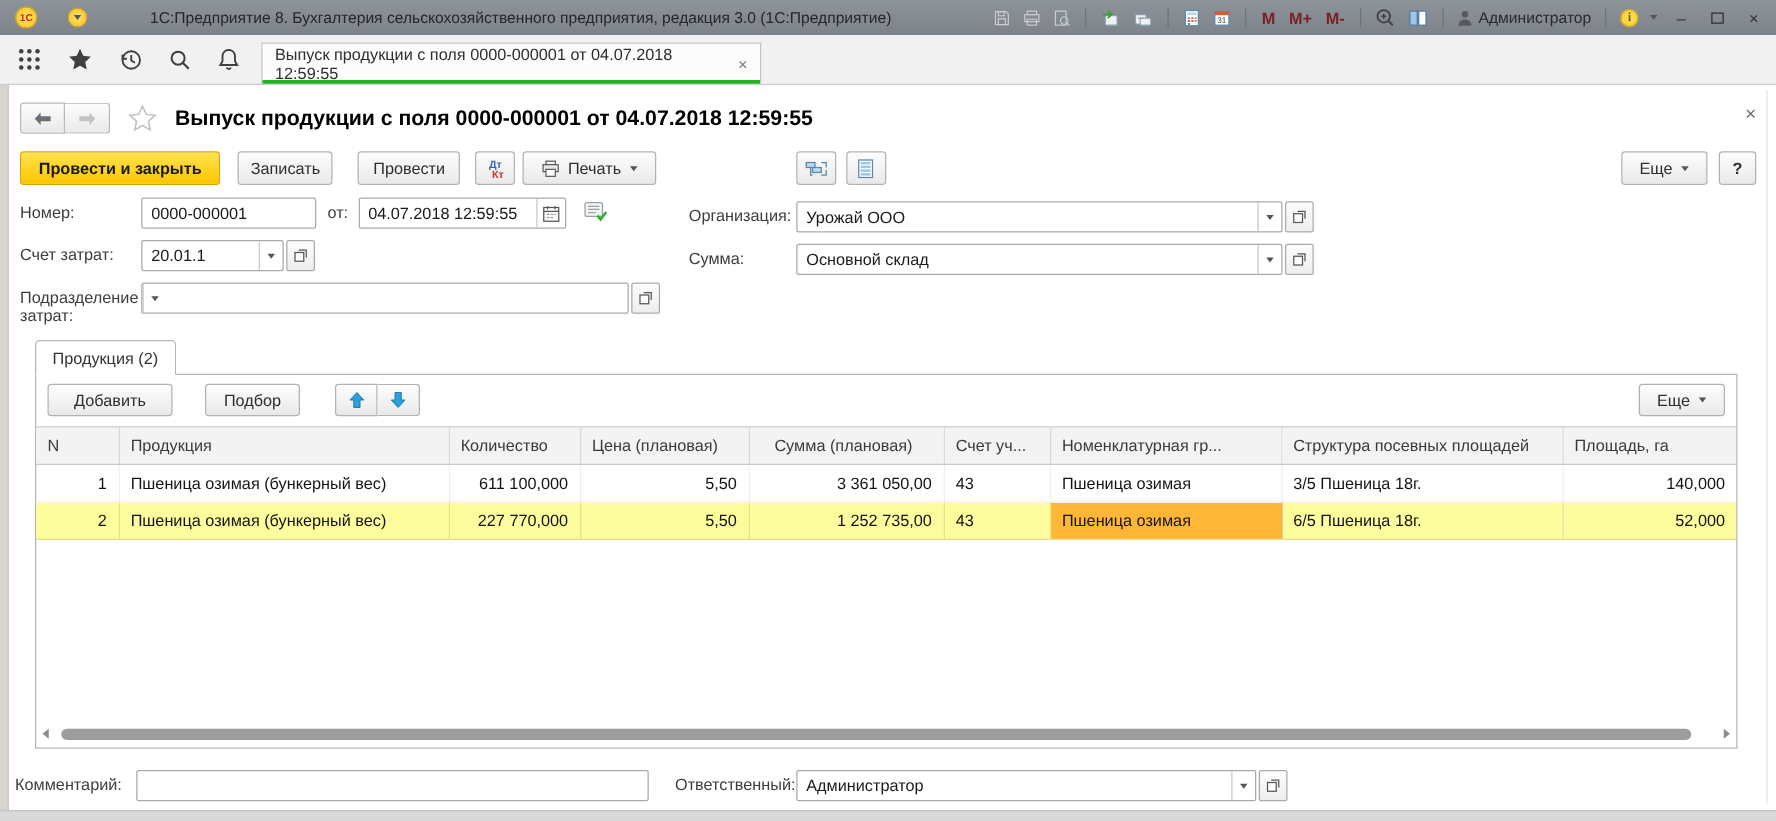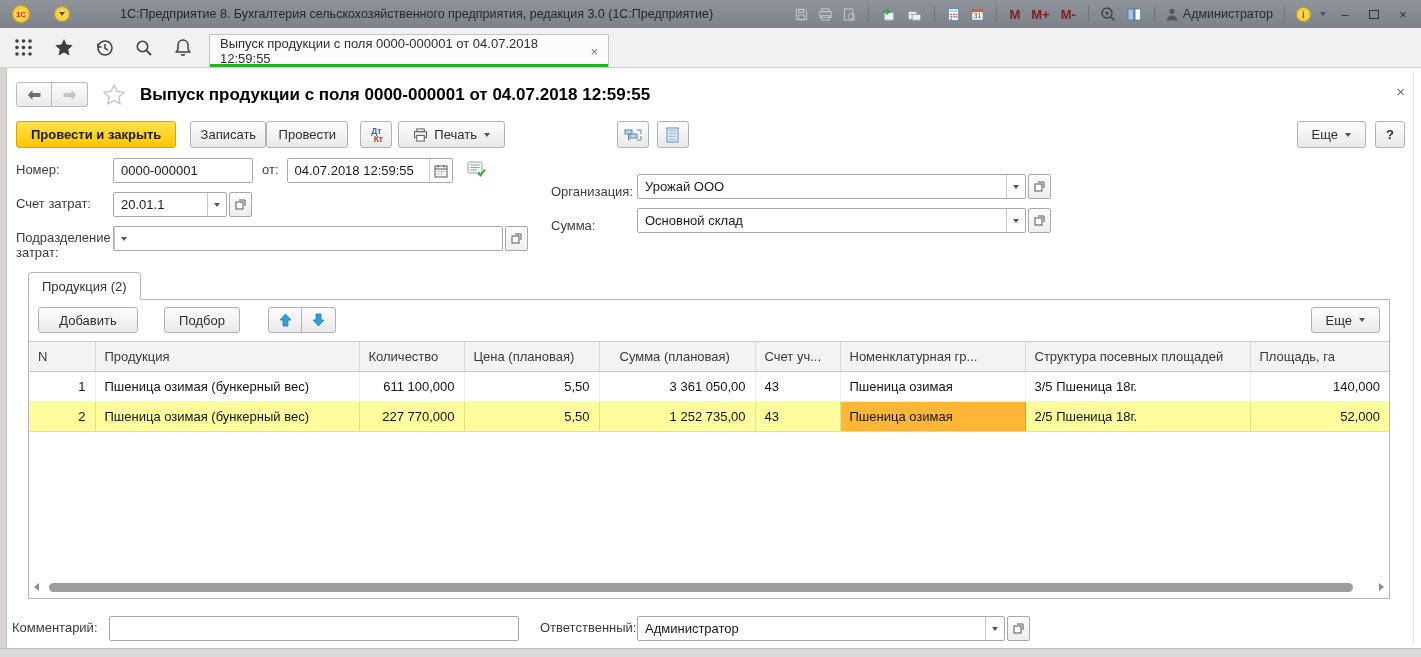--- a/index.html
+++ b/index.html
@@ -60,21 +60,21 @@
   .form-area { padding:0 16px; }
   .frow { display:flex; align-items:flex-start; margin-bottom:9px; position:relative; min-height:25px; }
   .flabel { width:97px; flex:none; padding-top:4px; color:#3d3d3d; line-height:15px; }
   .field { height:25px; border:1px solid #a9a9a9; border-radius:2px; background:#fff; display:flex; align-items:stretch; }
   .field .txt { border:none; outline:none; background:transparent; font:13px "Liberation Sans",sans-serif; color:#1a1a1a; padding:0 7px; width:100%; }
   .cval { display:flex; align-items:center; padding:0 7px; color:#1a1a1a; white-space:nowrap; overflow:hidden; flex:1; }
   .dd { width:19px; border-left:1px solid #c8c8c8; display:flex; align-items:center; justify-content:center; flex:none; }
   .open-btn { width:23px; height:25px; margin-left:2px; border:1px solid #a9a9a9; border-radius:2px; background:linear-gradient(#fdfdfd,#eee);
     display:flex; align-items:center; justify-content:center; flex:none; }
   .cal-btn { width:27px; border-left:1px solid #c8c8c8; display:flex; align-items:center; justify-content:center; }
-  .rcol { position:absolute; left:535px; top:16px; display:flex; align-items:flex-end; }
+  .rcol { position:absolute; left:535px; top:3px; display:flex; align-items:flex-start; }
   .rlabel { width:86px; flex:none; padding-top:4px; color:#3d3d3d; }
   .posted-icon { margin:3px 0 0 14px; }
   .ot-label { padding:4px 8px 0 9px; color:#3d3d3d; }
   
   .tabs-row { margin:12px 0 0 28px; display:flex; position:relative; z-index:2; }
   .ptab { height:28px; background:#fff; border:1px solid #b5b5b5; border-bottom:1px solid #fff; border-radius:4px 4px 0 0;
     padding:0 13px; display:flex; align-items:center; color:#333; margin-bottom:-1px; }
   .panel { margin:0 31px 0 28px; border:1px solid #b5b5b5; height:300px; position:relative; background:#fff; }
   .panel-toolbar { display:flex; align-items:center; padding:7px 9px 8px; }
   .panel-toolbar .btn { height:26px; }
@@ -269,21 +269,21 @@
       <svg width="24" height="23" viewBox="0 0 24 23">
         <path d="M12 2l3 6.4 7 .8-5.2 4.8 1.4 6.9-6.2-3.5-6.2 3.5L7.2 14 2 9.2l7-.8z" fill="none" stroke="#c2c2c2" stroke-width="1.3"></path>
       </svg>
     </span>
   <div class="page-title">Выпуск продукции с поля 0000-000001 от 04.07.2018 12:59:55</div>
   <span class="page-close">×</span>
 </div>
 
 <div class="cmdbar">
   <button class="btn btn-yellow">Провести и закрыть</button>
-  <button class="btn" style="width:76px;">Записать</button>
+  <button class="btn" style="margin-right:20px; width:76px;">Записать</button>
   <button class="btn" style="margin-right:12px; width:82px;">Провести</button>
   <button class="btn btn-icon" style="margin-right:6px;">
     <span class="dtkt">
         <span class="dt">Дт</span>
         <span class="kt">Кт</span>
       </span>
   </button>
   <button class="btn">
     <svg width="15" height="14" viewBox="0 0 16 15" style="margin-right:6px;">
         <rect x="4" y="1" width="8" height="3" fill="none" stroke="#555"></rect>
@@ -460,21 +460,21 @@
           <td class="num">140,000</td>
         </tr>
         <tr class="selected">
           <td class="num">2</td>
           <td>Пшеница озимая (бункерный вес)</td>
           <td class="num">227 770,000</td>
           <td class="num">5,50</td>
           <td class="num">1 252 735,00</td>
           <td>43</td>
           <td class="active-cell">Пшеница озимая</td>
-          <td>2/5 Пшеница 18г.</td>
+          <td>6/5 Пшеница 18г.</td>
           <td class="num">52,000</td>
         </tr>
       </tbody>
   </table>
   <div class="hscroll">
     <span class="sb-arrow left"></span>
     <div class="sb-thumb"></div>
     <span class="sb-arrow right"></span>
   </div>
 </div>

